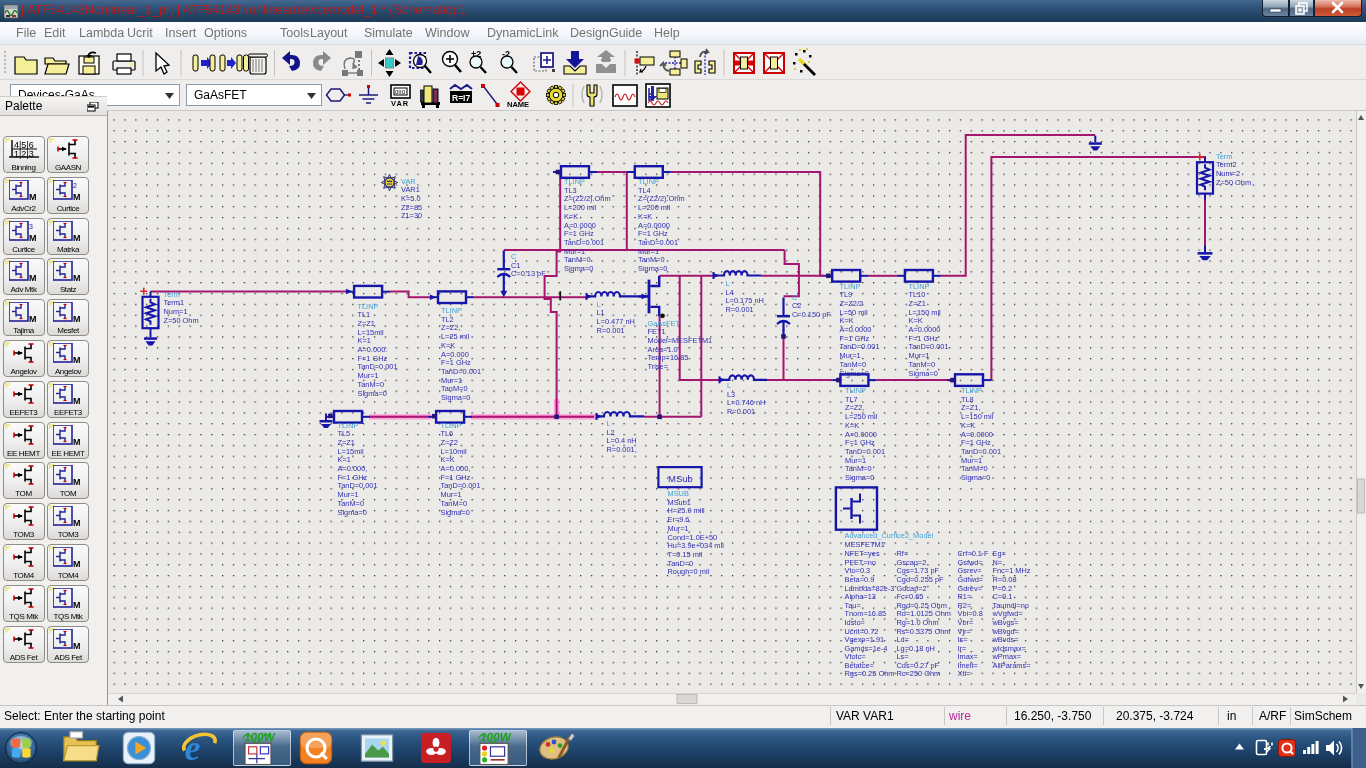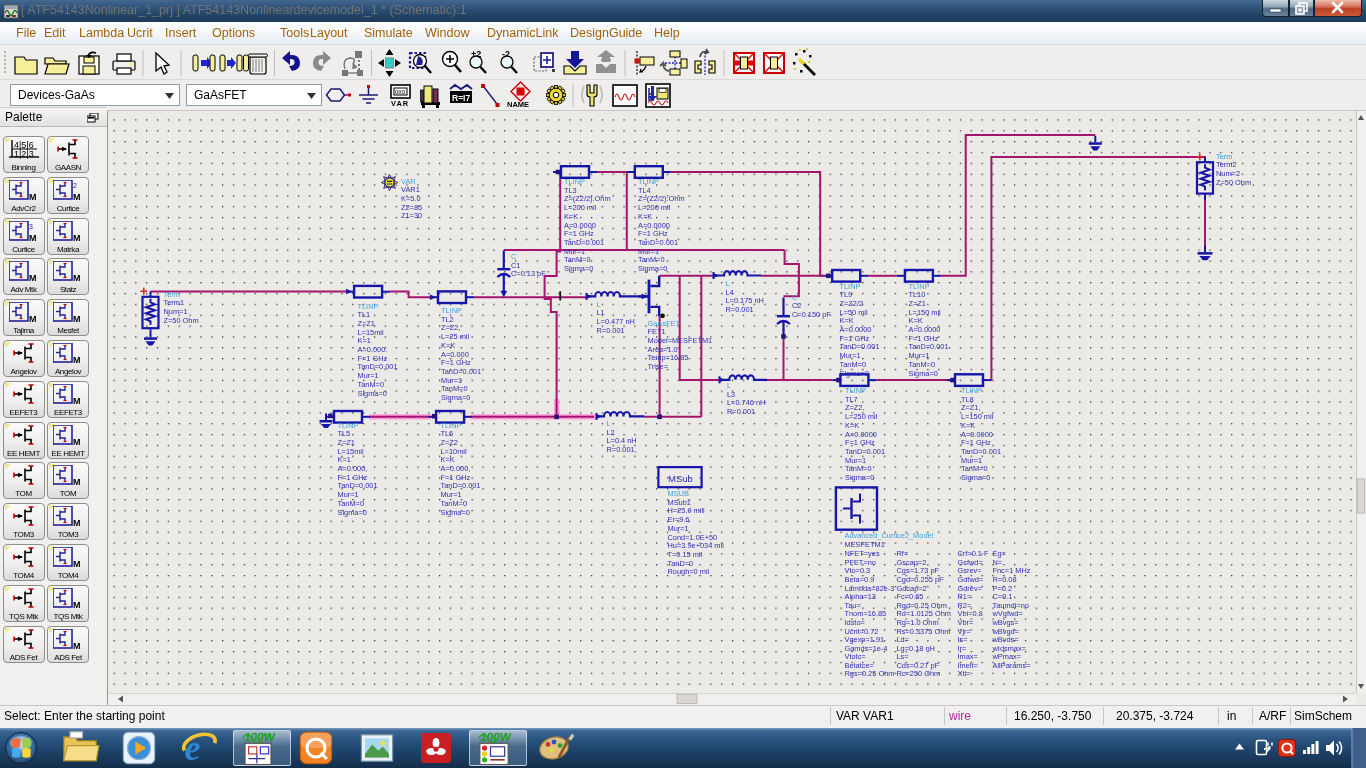--- a/index.html
+++ b/index.html
@@ -1,35 +1,35 @@
 <!DOCTYPE html>
 <html><head>
 <meta charset="utf-8">
 <style>
 * { margin:0; padding:0; box-sizing:border-box; }
 html,body { width:1366px; height:768px; overflow:hidden; font-family:"Liberation Sans",sans-serif; background:#ECEAE6;}
 .abs { position:absolute; }
 #titlebar { left:0; top:0; width:1366px; height:22px;
   background:linear-gradient(180deg,#44688f 0%,#31567e 30%,#254769 60%,#1e3a58 100%); }
-#titletext { left:21px; top:3px; color:#737373; font-size:12.5px; white-space:pre; }
+#titletext { left:21px; top:3px; color:#b91c1c; font-size:12.5px; white-space:pre; }
 .wbtn { position:absolute; top:0; height:17px; border:1px solid #122134; border-top:none;
   background:linear-gradient(180deg,#cdd8e1 0%,#93a7b8 40%,#53687f 55%,#69839e 100%);
   color:#fff; text-align:center; }
 #bmin { left:1262px; width:27px; border-radius:0 0 0 4px; }
 #bmax { left:1289px; width:25px; }
 #bclose { left:1314px; width:48px; border-radius:0 0 4px 0;
   background:linear-gradient(180deg,#ecbcae 0%,#d4745e 40%,#bb3f25 55%,#cd5a36 100%); }
 #menubar { left:0; top:22px; width:1366px; height:23px;
   background:linear-gradient(180deg,#ffffff 0%,#f4f6fb 55%,#e6ecf6 100%); border-bottom:1px solid #d9dde4; }
-.mi { position:absolute; top:26px; font-size:12.5px; color:#a16207; }
+.mi { position:absolute; top:26px; font-size:12.5px; color:#737373; }
 #toolbar1 { left:0; top:45px; width:1366px; height:35px; background:#f0eeed; border-bottom:1px solid #dbd9d7; }
 #toolbar2 { left:0; top:80px; width:1366px; height:31px; background:#f0eeed; border-bottom:1px solid #c9c7c5; }
 .combo { position:absolute; top:84px; height:22px; background:#fff; border:1px solid #8a9bac; font-size:12px; color:#000; padding:3px 0 0 7px; }
 #palette { left:0; top:111px; width:108px; height:594px; background:#f1f0ef; border-right:1px solid #9a9894; }
-#palhead { left:0; top:107px; width:107px; height:20px; background:linear-gradient(180deg,#f5f4f3,#e4e2e0); border-top:1px solid #cfcdca; border-bottom:1px solid #bab7b3; font-size:12px; color:#000; padding:2px 0 0 5px; }
+#palhead { left:0; top:96px; width:107px; height:20px; background:linear-gradient(180deg,#f5f4f3,#e4e2e0); border-top:1px solid #cfcdca; border-bottom:1px solid #bab7b3; font-size:12px; color:#000; padding:2px 0 0 5px; }
 .pbtn { position:absolute; width:42px; height:37px; border:1px solid #8f8d8a; border-radius:4px;
   background:linear-gradient(180deg,#fbfafa 0%,#efeeee 55%,#dddbd9 100%); }
 .plab { position:absolute; bottom:0px; width:100%; text-align:center; font-size:8px; color:#000; letter-spacing:-0.4px; }
 #statusbar { left:0; top:705px; width:1366px; height:23px; background:#f1f0ef; border-top:1px solid #c9c7c5; }
 .st { position:absolute; top:709px; font-size:12px; color:#000; }
 .ssep { position:absolute; top:707px; width:1px; height:18px; background:#c8c6c4; }
 #taskbar { left:0; top:728px; width:1366px; height:40px;
   background:linear-gradient(180deg,#7b9dc0 0%,#3d6694 7%,#2a5480 28%,#1d4168 60%,#142e4a 100%); }
 .tslot { position:absolute; top:730px; width:58px; height:36px; }
 .tactive { background:linear-gradient(180deg,rgba(255,255,255,0.55),rgba(255,255,255,0.18) 45%,rgba(140,190,235,0.30)); border:1px solid rgba(235,245,255,0.65); border-radius:2px; }
@@ -56,21 +56,21 @@
     </svg></div>
 <div id="bclose" class="wbtn"><svg width="46" height="15">
       <path d="M18 3 L27 12 M27 3 L18 12" stroke="#fff" stroke-width="2.6" stroke-linecap="round"></path>
     </svg></div>
 <div id="menubar" class="abs"></div>
 <div class="mi" style="left:16px">File</div>
 <div class="mi" style="left:44px">Edit</div>
 <div class="mi" style="left:79px">Lambda</div>
 <div class="mi" style="left:127px">Ucrit</div>
 <div class="mi" style="left:165px">Insert</div>
-<div class="mi" style="left:212px">Options</div>
+<div class="mi" style="left:204px">Options</div>
 <div class="mi" style="left:280px">Tools</div>
 <div class="mi" style="left:310px">Layout</div>
 <div class="mi" style="left:364px">Simulate</div>
 <div class="mi" style="left:425px">Window</div>
 <div class="mi" style="left:487px">DynamicLink</div>
 <div class="mi" style="left:570px">DesignGuide</div>
 <div class="mi" style="left:654px">Help</div>
 <div id="toolbar1" class="abs"></div>
 <div id="toolbar2" class="abs"></div>
 <svg class="ovl" style="left:0;top:45px" width="1366" height="35" viewBox="0 0 1366 35">

